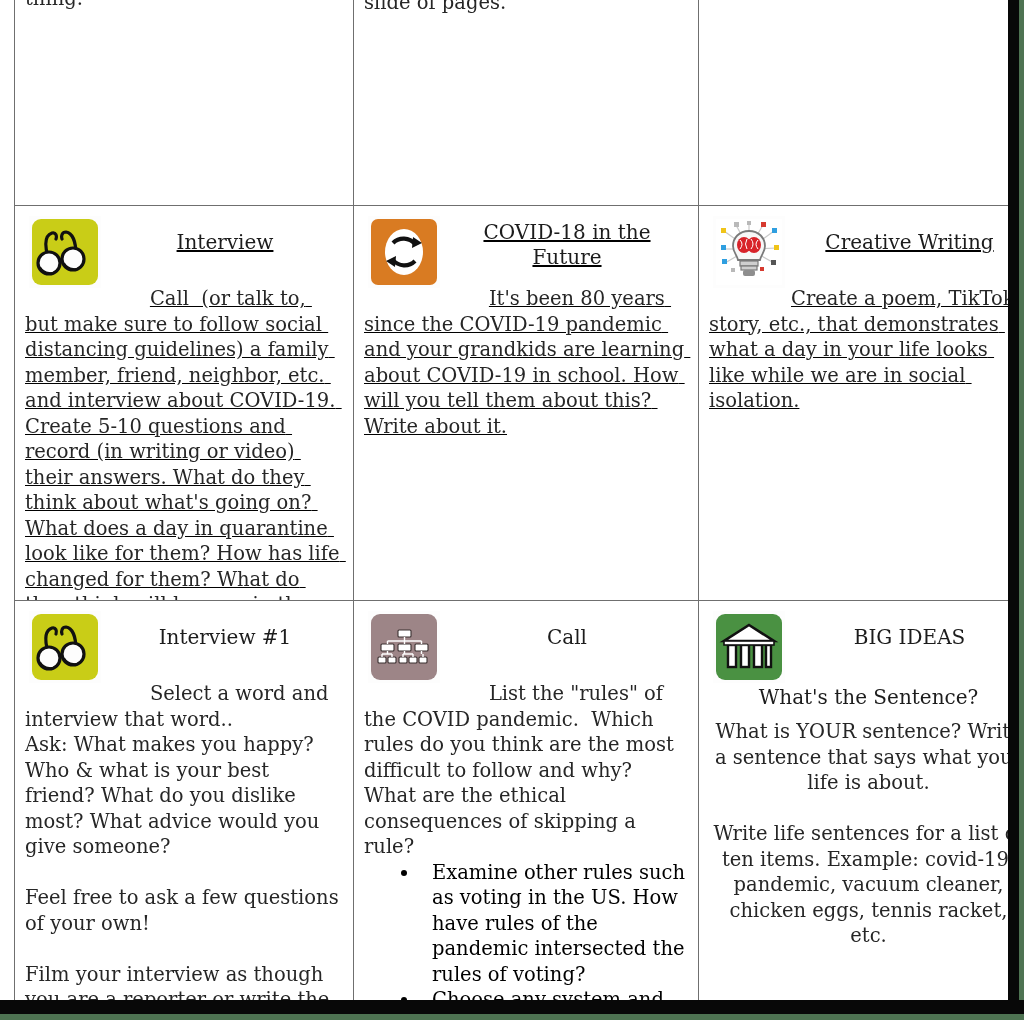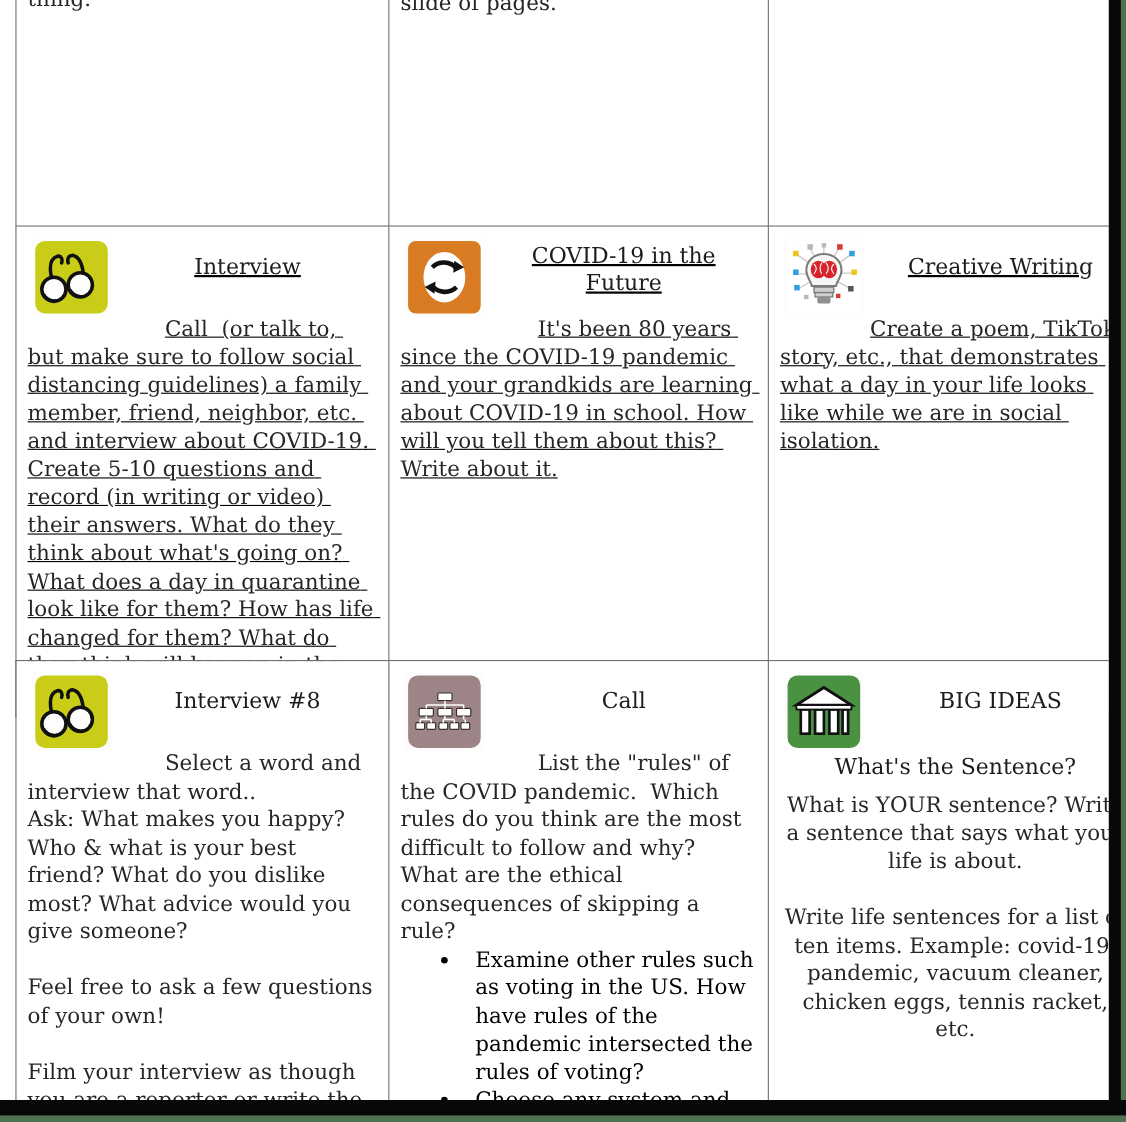--- a/index.html
+++ b/index.html
@@ -201,21 +201,21 @@
                   <ellipse cx="33" cy="33" rx="19" ry="23" fill="#ffffff"></ellipse>
                   <g fill="none" stroke="#111" stroke-width="4.2" stroke-linecap="butt">
                     <path d="M22 24 A15 15 0 0 1 44 25"></path>
                     <path d="M44 42 A15 15 0 0 1 22 41"></path>
                   </g>
                   <polygon points="42,18 51,24 41,29" fill="#111"></polygon>
                   <polygon points="24,48 15,42 25,37" fill="#111"></polygon>
                 </svg>
               </div>
             </div>
-            <div class="cell-title two-line">COVID-19 in the Future</div>
+            <div class="cell-title two-line">COVID-18 in the Future</div>
           </div>
           <div class="body-text indent">It's been 80 years since the COVID-19 pandemic and your grandkids are learning about COVID-19 in school. How will you tell them about this? Write about it.</div>
         </td>
 
         <td class="col-3 tall-cell">
           <div class="cell-head">
             <div class="icon-box">
               <div class="icon-inner icon-bulb">
                 <svg viewBox="0 0 66 66" aria-hidden="true">
                   <g stroke="#c9c9c9" stroke-width="1.2">
@@ -281,21 +281,21 @@
                     <path d="M44 36 C44 22 40 14 34 13 C30 13 29 17 30 20"></path>
                     <path d="M24 41 L32 41"></path>
                   </g>
                   <circle cx="17" cy="44" r="11" fill="#fdfdfd" stroke="#111" stroke-width="3.2"></circle>
                   <circle cx="41" cy="40" r="11" fill="#fdfdfd" stroke="#111" stroke-width="3.2"></circle>
                   <path d="M8 48 C12 55 22 56 27 50" fill="none" stroke="#111" stroke-width="1.6"></path>
                   <path d="M32 44 C36 51 46 52 51 46" fill="none" stroke="#111" stroke-width="1.6"></path>
                 </svg>
               </div>
             </div>
-            <div class="cell-title">Interview #8</div>
+            <div class="cell-title">Interview #1</div>
           </div>
           <div class="body-text indent">Select a word and interview that word..
 Ask: What makes you happy? Who &amp; what is your best friend? What do you dislike most? What advice would you give someone?
 
 Feel free to ask a few questions of your own!
 
 Film your interview as though you are a reporter or write the</div>
         </td>
 
         <td class="col-2">

